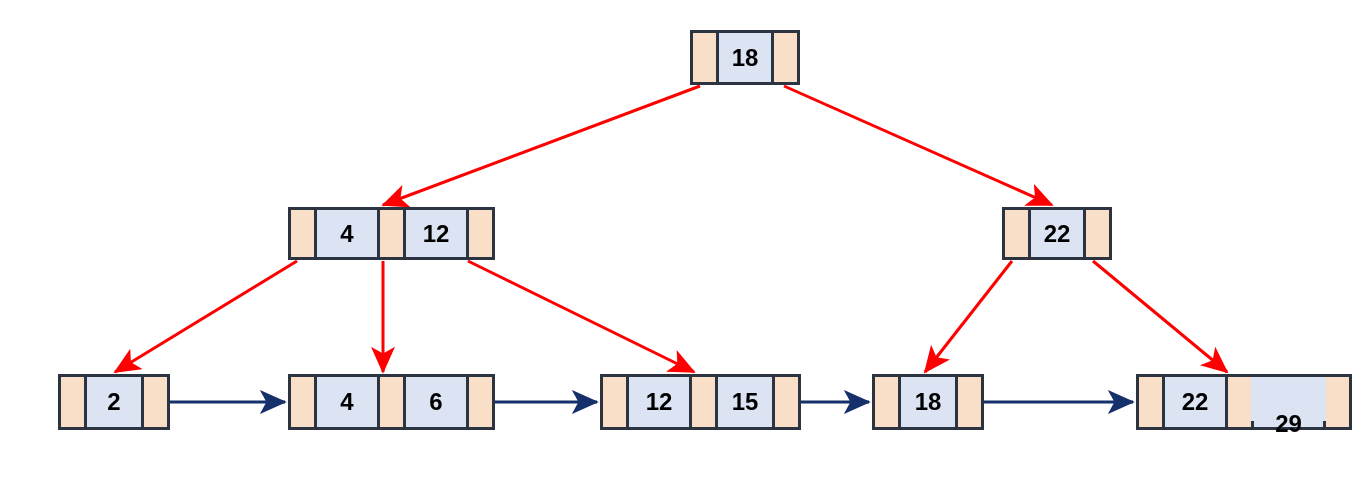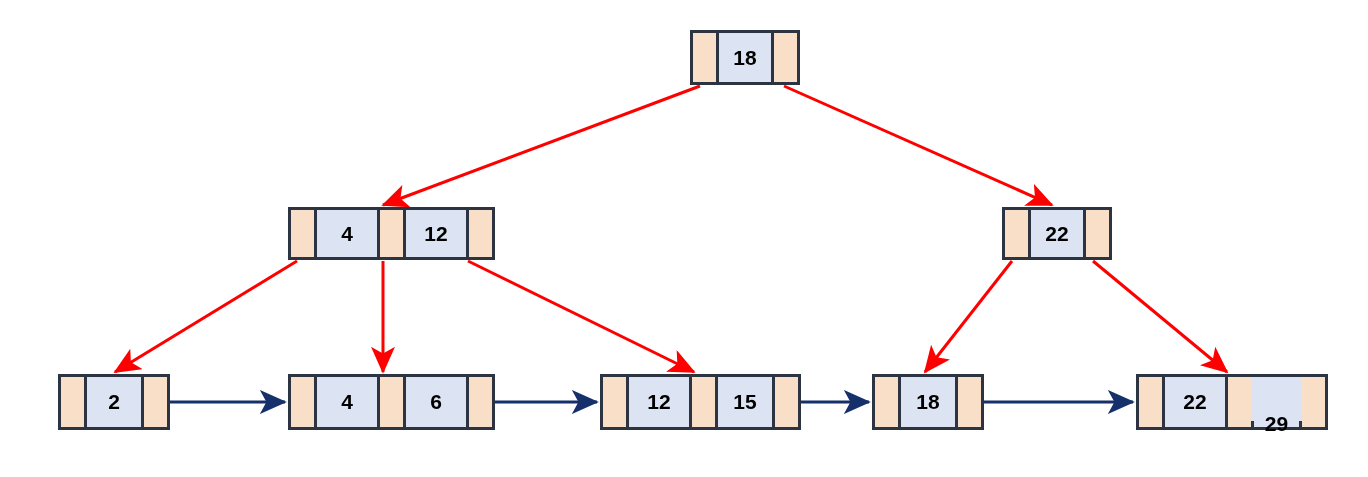--- a/index.html
+++ b/index.html
@@ -37,21 +37,21 @@
     background: #fadfc8;
     box-sizing: border-box;
   }
   .cell-key {
     background: #dce3f2;
     box-sizing: border-box;
     display: flex;
     align-items: center;
     justify-content: center;
     font-weight: bold;
-    font-size: 21px;
+    font-size: 24px;
     color: #000000;
     border-left: 3px solid #2b3440;
     border-right: 3px solid #2b3440;
   }
   .cell-key.first {
     border-left: 3px solid #2b3440;
   }
 </style>
 </head>
 <body>
@@ -121,17 +121,17 @@
       </div>
       <div class="node" style="left: 872px; top: 374px; height: 56px;">
         <div class="cell-ptr" style="width: 23px;"></div>
         <div class="cell-key first" style="width: 60px;">18</div>
         <div class="cell-ptr" style="width: 23px;"></div>
       </div>
       <div class="node" style="left: 1136px; top: 374px; height: 56px;">
         <div class="cell-ptr" style="width: 23px;"></div>
         <div class="cell-key first" style="width: 66px;">22</div>
         <div class="cell-ptr" style="width: 23px;"></div>
-        <div class="cell-key" style="width: 51px; margin-top: 44px;">29</div>
+        <div class="cell-key" style="width: 75px; margin-top: 44px;">29</div>
         <div class="cell-ptr" style="width: 23px;"></div>
       </div>
     </div>
 </div>
 
 </body></html>

